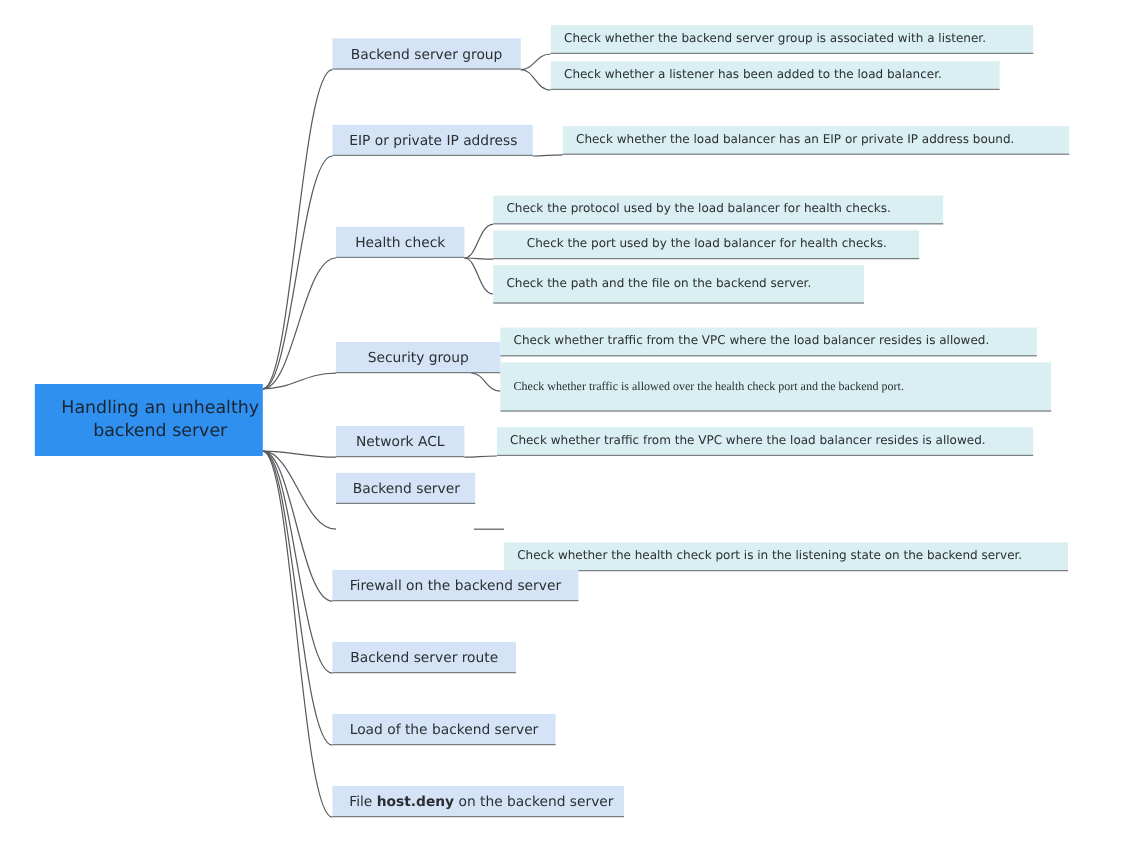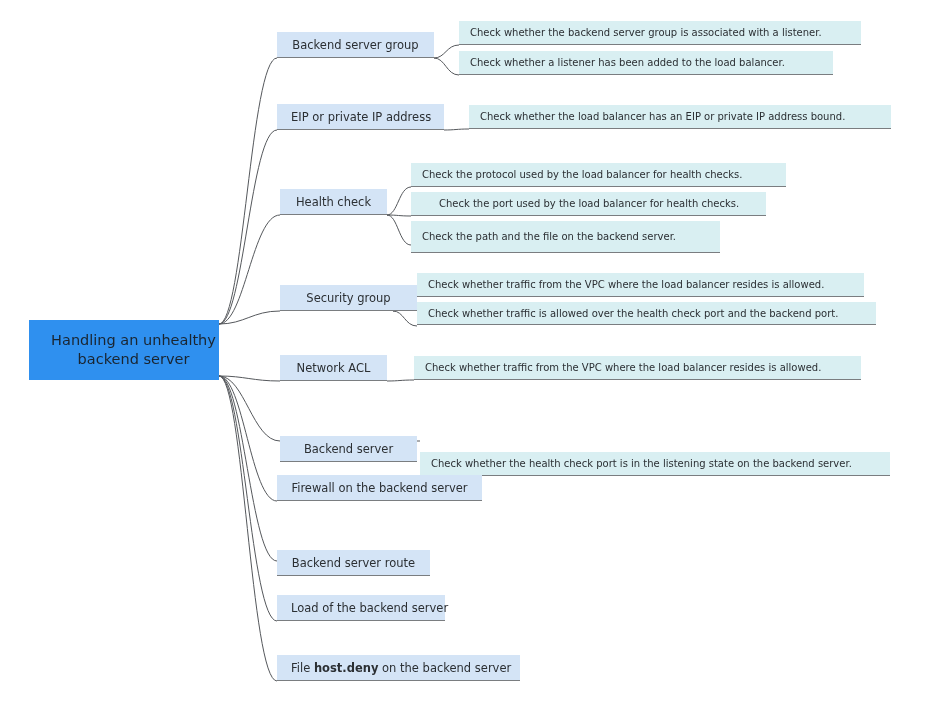--- a/index.html
+++ b/index.html
@@ -132,41 +132,41 @@
       </div>
       <div class="node level2-node" style="left: 411px; top: 221px; width: 309px; height: 32px;">
         <span class="node-label">Check the path and the file on the backend server.</span>
       </div>
       <div class="node level1-node" style="left: 280px; top: 285px; width: 137px; height: 26px;">
         <span class="node-label">Security group</span>
       </div>
       <div class="node level2-node" style="left: 417px; top: 273px; width: 447px; height: 24px;">
         <span class="node-label">Check whether traffic from the VPC where the load balancer resides is allowed.</span>
       </div>
-      <div class="node level2-node" style="left: 417px; top: 302px; width: 459px; height: 23px;">
+      <div class="node level2-node" style="left: 417px; top: 302px; width: 459px; height: 41px; font-family: Liberation Serif, serif;">
         <span class="node-label">Check whether traffic is allowed over the health check port and the backend port.</span>
       </div>
       <div class="node level1-node" style="left: 280px; top: 355px; width: 107px; height: 26px;">
         <span class="node-label">Network ACL</span>
       </div>
       <div class="node level2-node" style="left: 414px; top: 356px; width: 447px; height: 24px;">
         <span class="node-label">Check whether traffic from the VPC where the load balancer resides is allowed.</span>
       </div>
-      <div class="node level1-node" style="left: 280px; top: 436px; width: 137px; height: 26px;">
+      <div class="node level1-node" style="left: 280px; top: 394px; width: 116px; height: 26px;">
         <span class="node-label">Backend server</span>
       </div>
       <div class="node level2-node" style="left: 420px; top: 417px; width: 470px; height: 24px; margin-top: 35px;">
         <span class="node-label">Check whether the health check port is in the listening state on the backend server.</span>
       </div>
       <div class="node level1-node" style="left: 277px; top: 475px; width: 205px; height: 26px;">
         <span class="node-label">Firewall on the backend server</span>
       </div>
-      <div class="node level1-node" style="left: 277px; top: 550px; width: 153px; height: 26px;">
+      <div class="node level1-node" style="left: 277px; top: 535px; width: 153px; height: 26px;">
         <span class="node-label">Backend server route</span>
       </div>
-      <div class="node level1-node" style="left: 277px; top: 595px; width: 168px; height: 26px;">
+      <div class="node level1-node" style="left: 277px; top: 595px; width: 186px; height: 26px;">
         <span class="node-label">Load of the backend server</span>
       </div>
       <div class="node level1-node" style="left: 277px; top: 655px; width: 243px; height: 26px;">
         <span class="node-label">File <span class="bold-term">host.deny</span> on the backend server</span>
       </div>
     </div>
 </div>
 
 </body></html>

